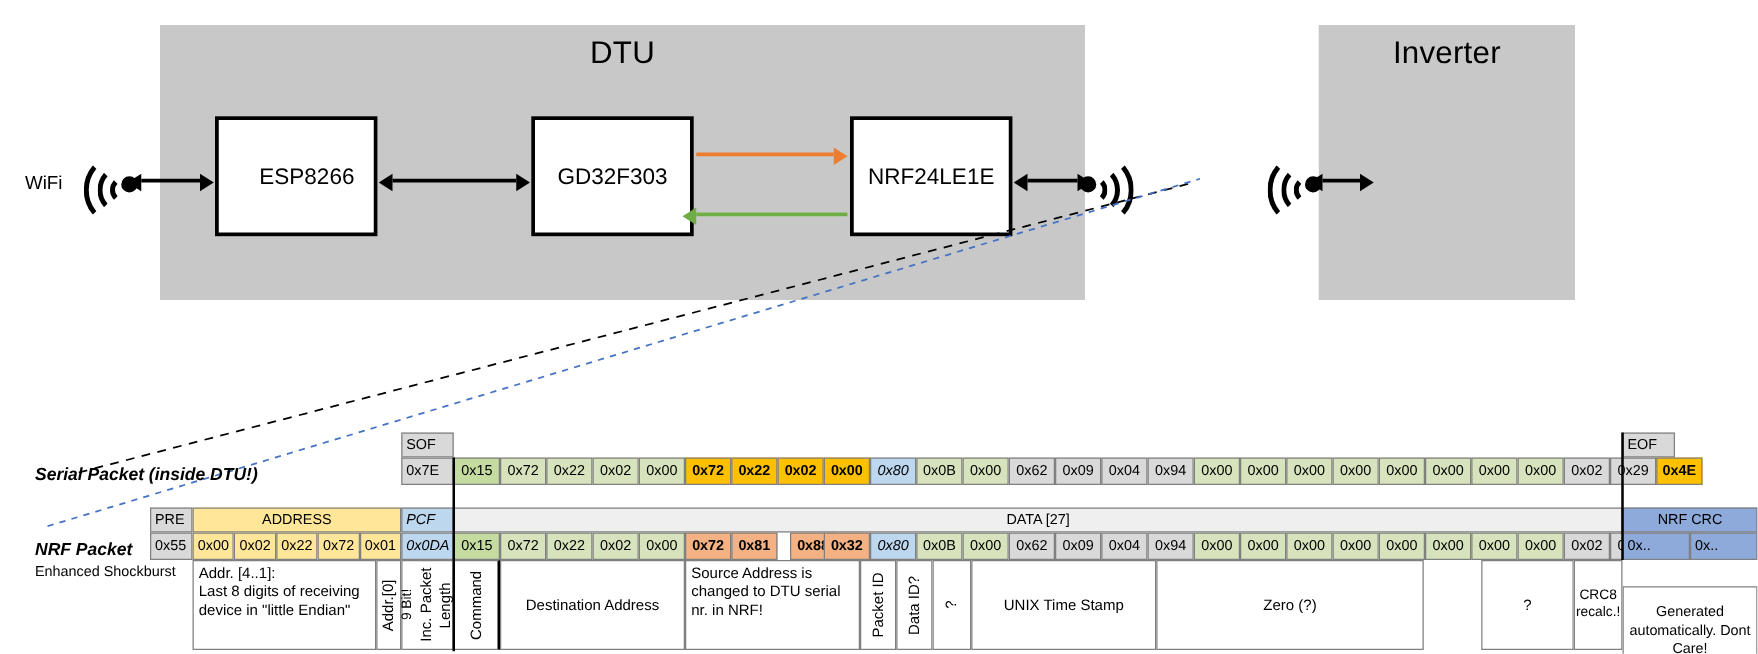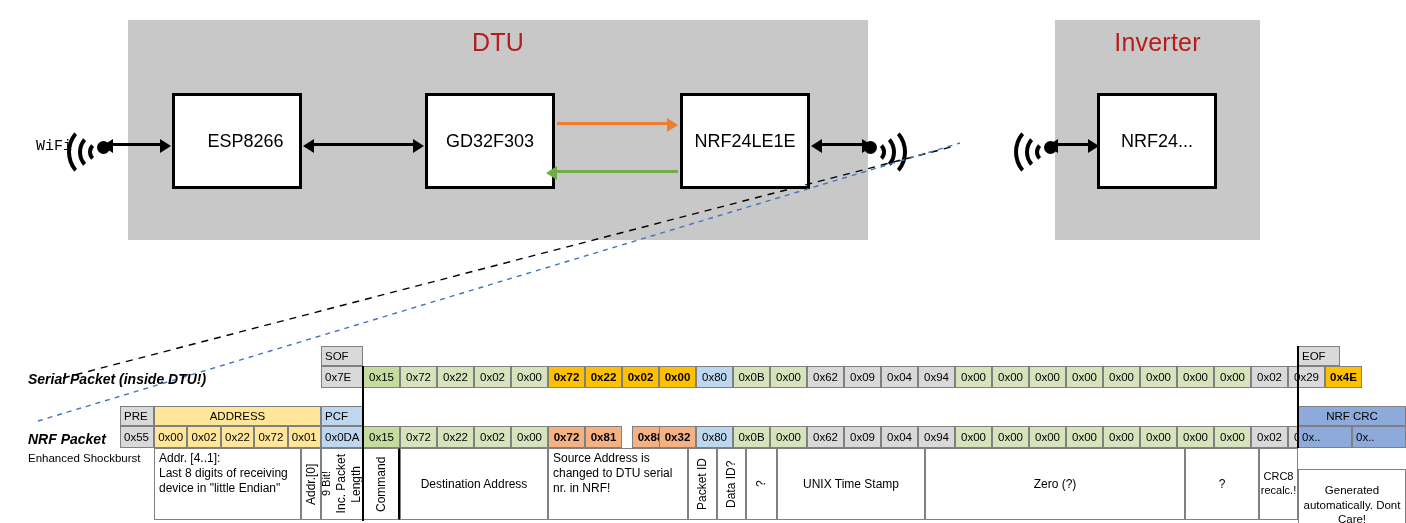--- a/index.html
+++ b/index.html
@@ -3,21 +3,21 @@
 <meta charset="utf-8">
 <style>
   html,body{margin:0;padding:0;background:#ffffff;}
   body{width:1406px;height:523px;position:relative;overflow:hidden;
        font-family:"Liberation Sans",sans-serif;color:#000;}
 
   
   #block-diagram{position:absolute;left:0;top:0;width:1406px;height:265px;}
   .enclosure{position:absolute;background:#c8c8c8;}
   .enclosure .enc-title{position:absolute;top:8px;left:0;width:100%;text-align:center;
-      font-size:25px;color:#b91c1c;letter-spacing:.2px;}
+      font-size:25px;color:#000000;letter-spacing:.2px;}
   .chip{position:absolute;background:#fff;border:3px solid #000;
       display:flex;align-items:center;justify-content:center;
       font-size:18px;color:#000;box-sizing:border-box;}
 
   .wifi-label{position:absolute;font-size:15px;}
 
   
   .antenna{position:absolute;width:46px;height:56px;}
   .antenna .arc{position:absolute;border:4px solid #000;border-radius:50%;
       border-right-color:transparent;border-top-color:transparent;border-bottom-color:transparent;}
@@ -48,21 +48,21 @@
   .cell.ctr{justify-content:center;}
   .cell.pad{padding-left:3px;}
   .hexcell{justify-content:center;}
   .b{font-weight:bold;}
   .grey{background:#d9d9d9;}
   .lgrey{background:#efefef;}
   .green{background:#d6e3bc;}
   .green2{background:#c5dca1;}
   .yellow{background:#ffe699;}
   .gold{background:#ffc000;}
-  .blue{background:#bdd7ee;}
+  .blue{background:#bdd7ee;font-style:italic;}
   .bluedk{background:#8eaadb;}
   .salmon{background:#f8cbad;}
   .salmon2{background:#f4b183;}
 
   .rowlabel{position:absolute;font-size:12.5px;}
   .rowlabel.bi{font-weight:bold;font-style:italic;font-size:14px;}
 
   .vrot{writing-mode:vertical-rl;transform:rotate(180deg);}
   .annot{position:absolute;box-sizing:border-box;border:1px solid #808080;
       font-size:12px;display:flex;align-items:center;justify-content:center;
@@ -77,40 +77,37 @@
 <div id="block-diagram">
 
   <div class="enclosure" style="left:128px;top:20px;width:740px;height:220px;">
     <div class="enc-title">DTU</div>
   </div>
 
   <div class="enclosure" style="left:1055px;top:20px;width:205px;height:220px;">
     <div class="enc-title">Inverter</div>
   </div>
 
-  <div class="wifi-label" style="left:36px;top:138px;font-family:Liberation Mono, monospace;">WiFi</div>
+  <div class="wifi-label" style="left:20px;top:138px;">WiFi</div>
 
   <div class="antenna" style="left:64px;top:120px;">
     <span class="arc a3"></span>
       <span class="arc a2"></span>
       <span class="arc a1"></span>
       <span class="dot"></span>
   </div>
 
   <div class="chip" style="left:172px;top:93px;width:130px;height:96px;padding-left:17px;">
     <span>ESP8266</span>
   </div>
   <div class="chip" style="left:425px;top:93px;width:130px;height:96px;">
     <span>GD32F303</span>
   </div>
   <div class="chip" style="left:680px;top:93px;width:130px;height:96px;">
     <span>NRF24LE1E</span>
-  </div>
-  <div class="chip" style="left:1097px;top:93px;width:120px;height:96px;">
-    <span>NRF24...</span>
   </div>
 
   <div class="arrow" style="left:113px;top:143px;width:47px;">
     <span class="ahead r"></span>
     <span class="ahead l"></span>
   </div>
 
   <div class="arrow" style="left:314px;top:143px;width:99px;">
     <span class="ahead r"></span>
     <span class="ahead l"></span>
@@ -189,20 +186,21 @@
       <div class="cell hexcell green" style="left: 1177px; top: 366px; width: 37px; height: 22px;">0x00</div>
       <div class="cell hexcell green" style="left: 1214px; top: 366px; width: 37px; height: 22px;">0x00</div>
       <div class="cell hexcell grey" style="left: 1251px; top: 366px; width: 37px; height: 22px;">0x02</div>
       <div class="cell hexcell grey" style="left: 1288px; top: 366px; width: 37px; height: 22px;">0x29</div>
       <div class="cell hexcell gold b" style="left: 1325px; top: 366px; width: 37px; height: 22px;">0x4E</div>
     </div>
 
   <div class="cell grey pad" style="left:120px;top:406px;width:34px;height:20px;">PRE</div>
   <div class="cell yellow ctr" style="left:154px;top:406px;width:167px;height:20px;">ADDRESS</div>
   <div class="cell blue pad" style="left:321px;top:406px;width:42px;height:20px;">PCF</div>
+  <div class="cell lgrey ctr" style="left:363px;top:406px;width:935px;height:20px;">DATA [27]</div>
   <div class="cell bluedk ctr" style="left:1298px;top:406px;width:108px;height:20px;">NRF CRC</div>
 
   <div class="cell grey pad" style="left:120px;top:426px;width:34px;height:22px;">0x55</div>
   <div id="nrf-address">
       <div class="cell hexcell yellow" style="left: 154px; top: 426px; width: 33.4px; height: 22px;">0x00</div>
       <div class="cell hexcell yellow" style="left: 187.4px; top: 426px; width: 33.4px; height: 22px;">0x02</div>
       <div class="cell hexcell yellow" style="left: 220.8px; top: 426px; width: 33.4px; height: 22px;">0x22</div>
       <div class="cell hexcell yellow" style="left: 254.2px; top: 426px; width: 33.4px; height: 22px;">0x72</div>
       <div class="cell hexcell yellow" style="left: 287.6px; top: 426px; width: 33.4px; height: 22px;">0x01</div>
     </div>
@@ -249,20 +247,20 @@
     <span class="vrot">Inc. Packet</span>
     <span class="vrot">Length</span>
   </div>
   <div class="annot rot" style="left:363px;top:448px;width:37px;height:72px;border-left:2px solid #000;">Command</div>
   <div class="annot left salmon" style="left:548px;top:448px;width:140px;height:72px;">Source Address is changed to DTU serial nr. in NRF!</div>
   <div class="annot" style="left:400px;top:448px;width:148px;height:72px;">Destination Address</div>
   <div class="annot rot" style="left:688px;top:448px;width:29px;height:72px;">Packet ID</div>
   <div class="annot rot" style="left:717px;top:448px;width:29px;height:72px;">Data ID?</div>
   <div class="annot rot" style="left:746px;top:448px;width:31px;height:72px;">?</div>
   <div class="annot" style="left:777px;top:448px;width:148px;height:72px;">UNIX Time Stamp</div>
-  <div class="annot" style="left:925px;top:448px;width:260px;height:72px;">Zero (?)</div>
+  <div class="annot" style="left:925px;top:448px;width:214px;height:72px;">Zero (?)</div>
   <div class="annot" style="left:1185px;top:448px;width:74px;height:72px;">?</div>
   <div class="annot salmon" style="left:1259px;top:448px;width:39px;height:72px;font-size:11px;">CRC8 recalc.!</div>
   <div class="annot" style="left:1298px;top:469px;width:108px;height:72px;font-size:11.5px;">Generated automatically. Dont Care!</div>
 
   <div class="thickline" style="left:362px;top:366px;height:155px;"></div>
   <div class="thickline" style="left:1297px;top:346px;height:102px;"></div>
 </div>
 
 </body></html>

